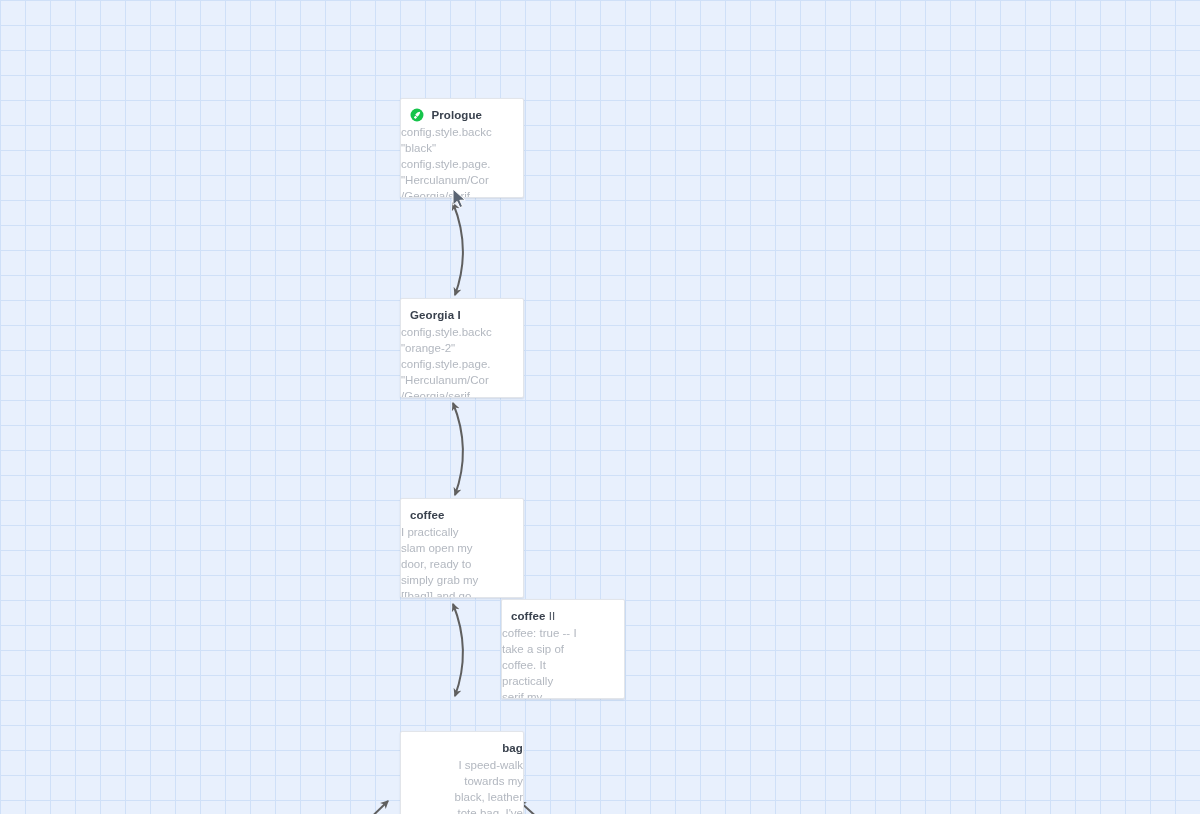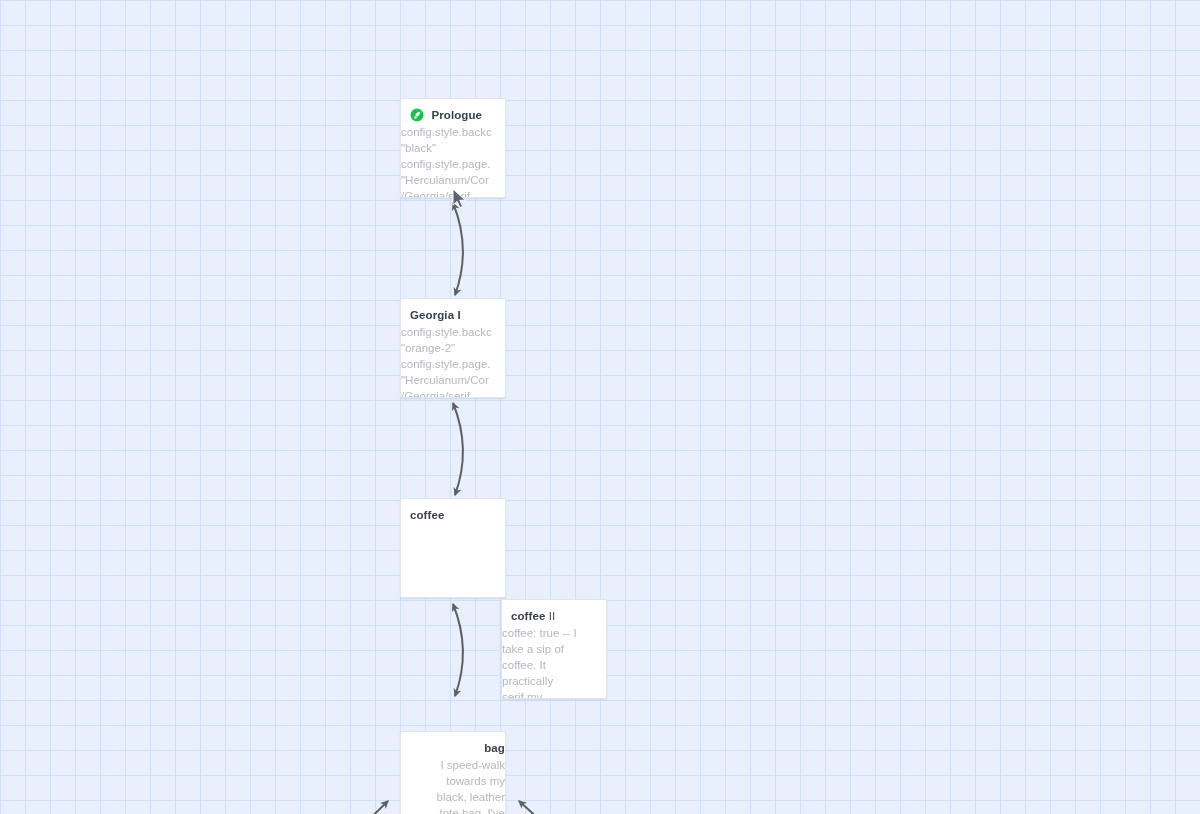--- a/index.html
+++ b/index.html
@@ -35,21 +35,21 @@
     left: 0;
     top: 0;
     width: 1200px;
     height: 814px;
     pointer-events: none;
   }
 
   .passage {
     position: absolute;
     box-sizing: border-box;
-    width: 106px;
+    width: 124px;
     height: 100px;
     background: #ffffff;
     border: 1px solid #e2e5ea;
     border-radius: 2px;
     box-shadow: 0 1px 2px rgba(40, 60, 90, 0.13);
     overflow: hidden;
     padding: 8px 0 0 0;
     cursor: pointer;
   }
 
@@ -170,20 +170,25 @@
 "orange-2"
 config.style.page.
 "Herculanum/Cor
 /Georgia/serif</span>
   </div>
 
   <div class="passage" style="left:400px; top:498px;">
     <span class="passage-head">
       <span class="passage-title">coffee</span>
     </span>
+    <span class="passage-excerpt">I practically
+slam open my
+door, ready to
+simply grab my
+[[bag]] and go</span>
   </div>
 
   <div class="passage" style="left:501px; top:599px;">
     <span class="passage-head">
       <span class="passage-title"><span>coffee</span><span class="soft"> </span><span class="soft">II</span></span>
     </span>
     <span class="passage-excerpt">coffee: true -- I
 take a sip of
 coffee. It
 practically

